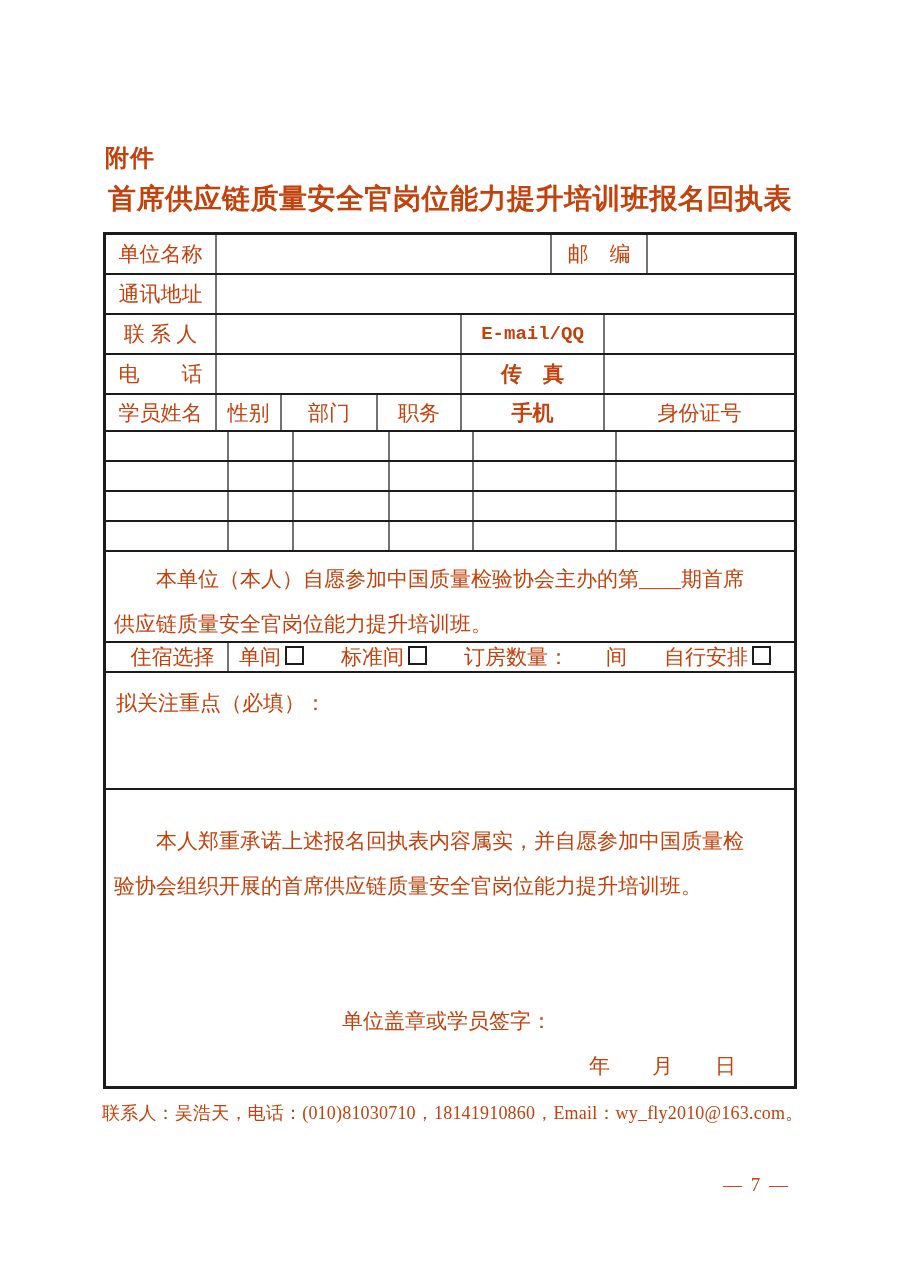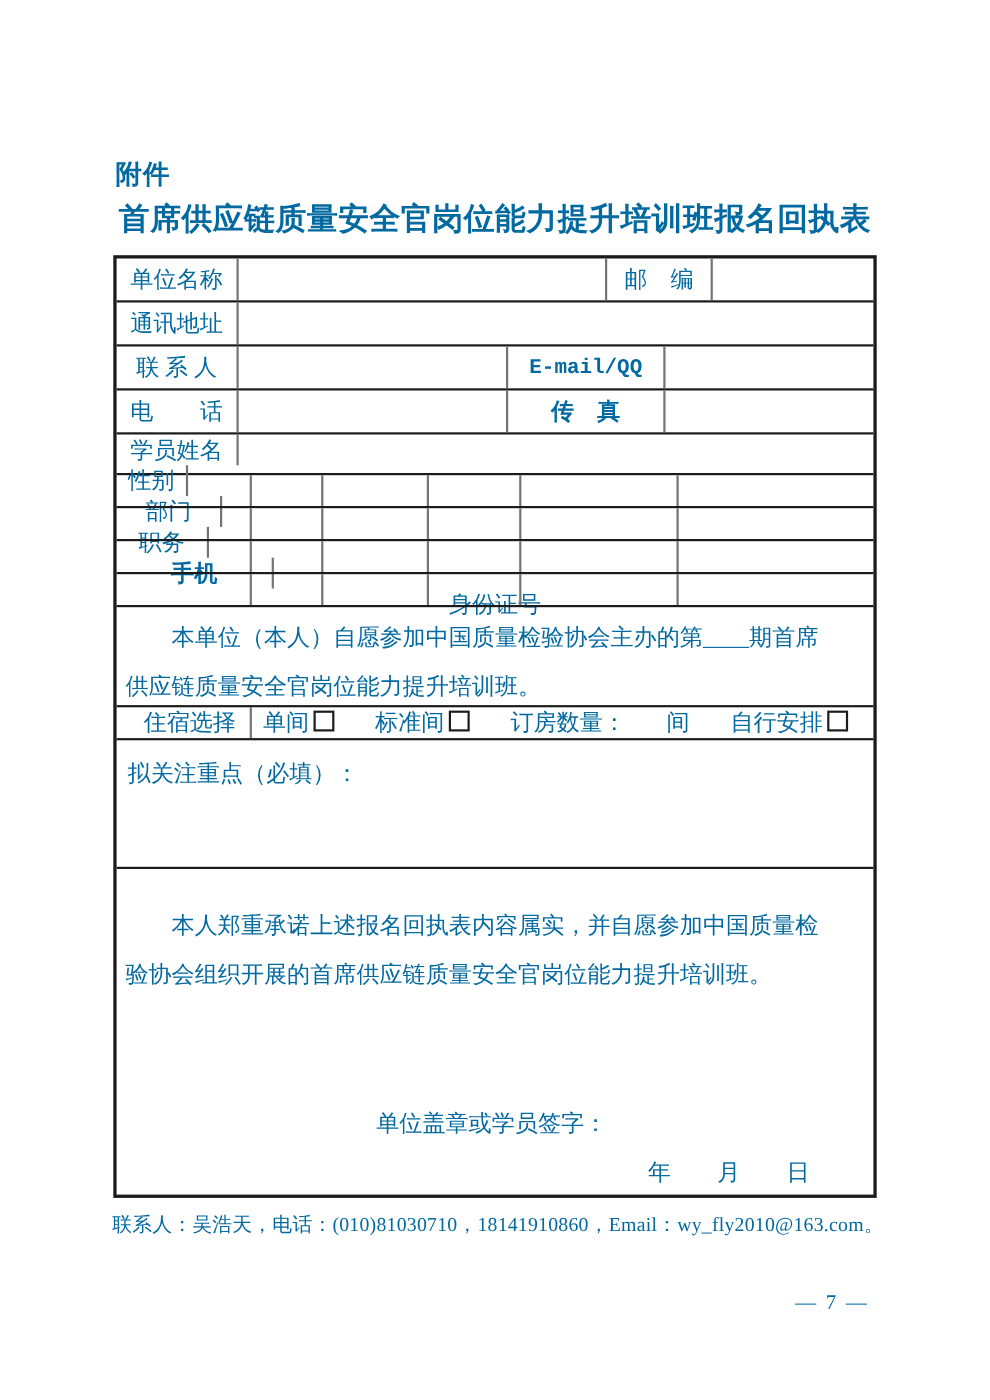--- a/index.html
+++ b/index.html
@@ -1,20 +1,20 @@
 <!DOCTYPE html>
 <html><head>
 <meta charset="utf-8">
 <style>
   html,body{margin:0;padding:0;background:#ffffff;}
   .page{
     position:relative;
     width:900px;height:1273px;
     background:#ffffff;
-    color:#0369a1;
+    color:#c2410c;
     font-family:"Liberation Serif","DejaVu Serif",serif;
     overflow:hidden;
   }
   .attachment{
     position:absolute;left:105px;top:142px;
     font-size:24px;font-weight:600;letter-spacing:1px;
   }
   .doc-title{
     position:absolute;left:0;top:180px;width:900px;
     text-align:center;font-size:28px;font-weight:700;letter-spacing:0.5px;
@@ -26,21 +26,21 @@
     border:3px solid #1b1b1b;
     box-sizing:border-box;
     display:flex;flex-direction:column;
     font-size:21px;
   }
   .row{display:flex;flex-direction:row;border-bottom:2px solid #1b1b1b;box-sizing:border-box;flex:none;}
   .row:last-child{border-bottom:none;align-items:center;}
   .cell{border-right:2px solid #737373;box-sizing:border-box;display:flex;align-items:center;justify-content:center;}
   .cell:last-child{border-right:none;}
   .cell.fill{justify-content:flex-start;}
-  .h40{height:40px;} .h37{height:37px;flex-direction:column;} .h38{height:30px;padding-left:12px;}
+  .h40{height:40px;} .h37{height:37px;} .h38{height:30px;padding-left:12px;}
   .h91{height:91px;} .h117{height:117px;}
   .grow{flex:1;}
   .w111{width:111px;} .w335{width:335px;} .w96{width:96px;}
   .w245{width:245px;} .w143{width:143px;font-weight:bold;} .w65{width:65px;} .w84{width:84px;}
   .mono{font-family:"Liberation Mono","DejaVu Sans Mono",monospace;font-size:19px;}
   
   .para-row{display:block;border-bottom:2px solid #1b1b1b;box-sizing:border-box;flex:none;padding:5px 10px 0 8px;}
   .para-line{display:block;line-height:45px;white-space:nowrap;}
   .indent{text-indent:2em;}
   

